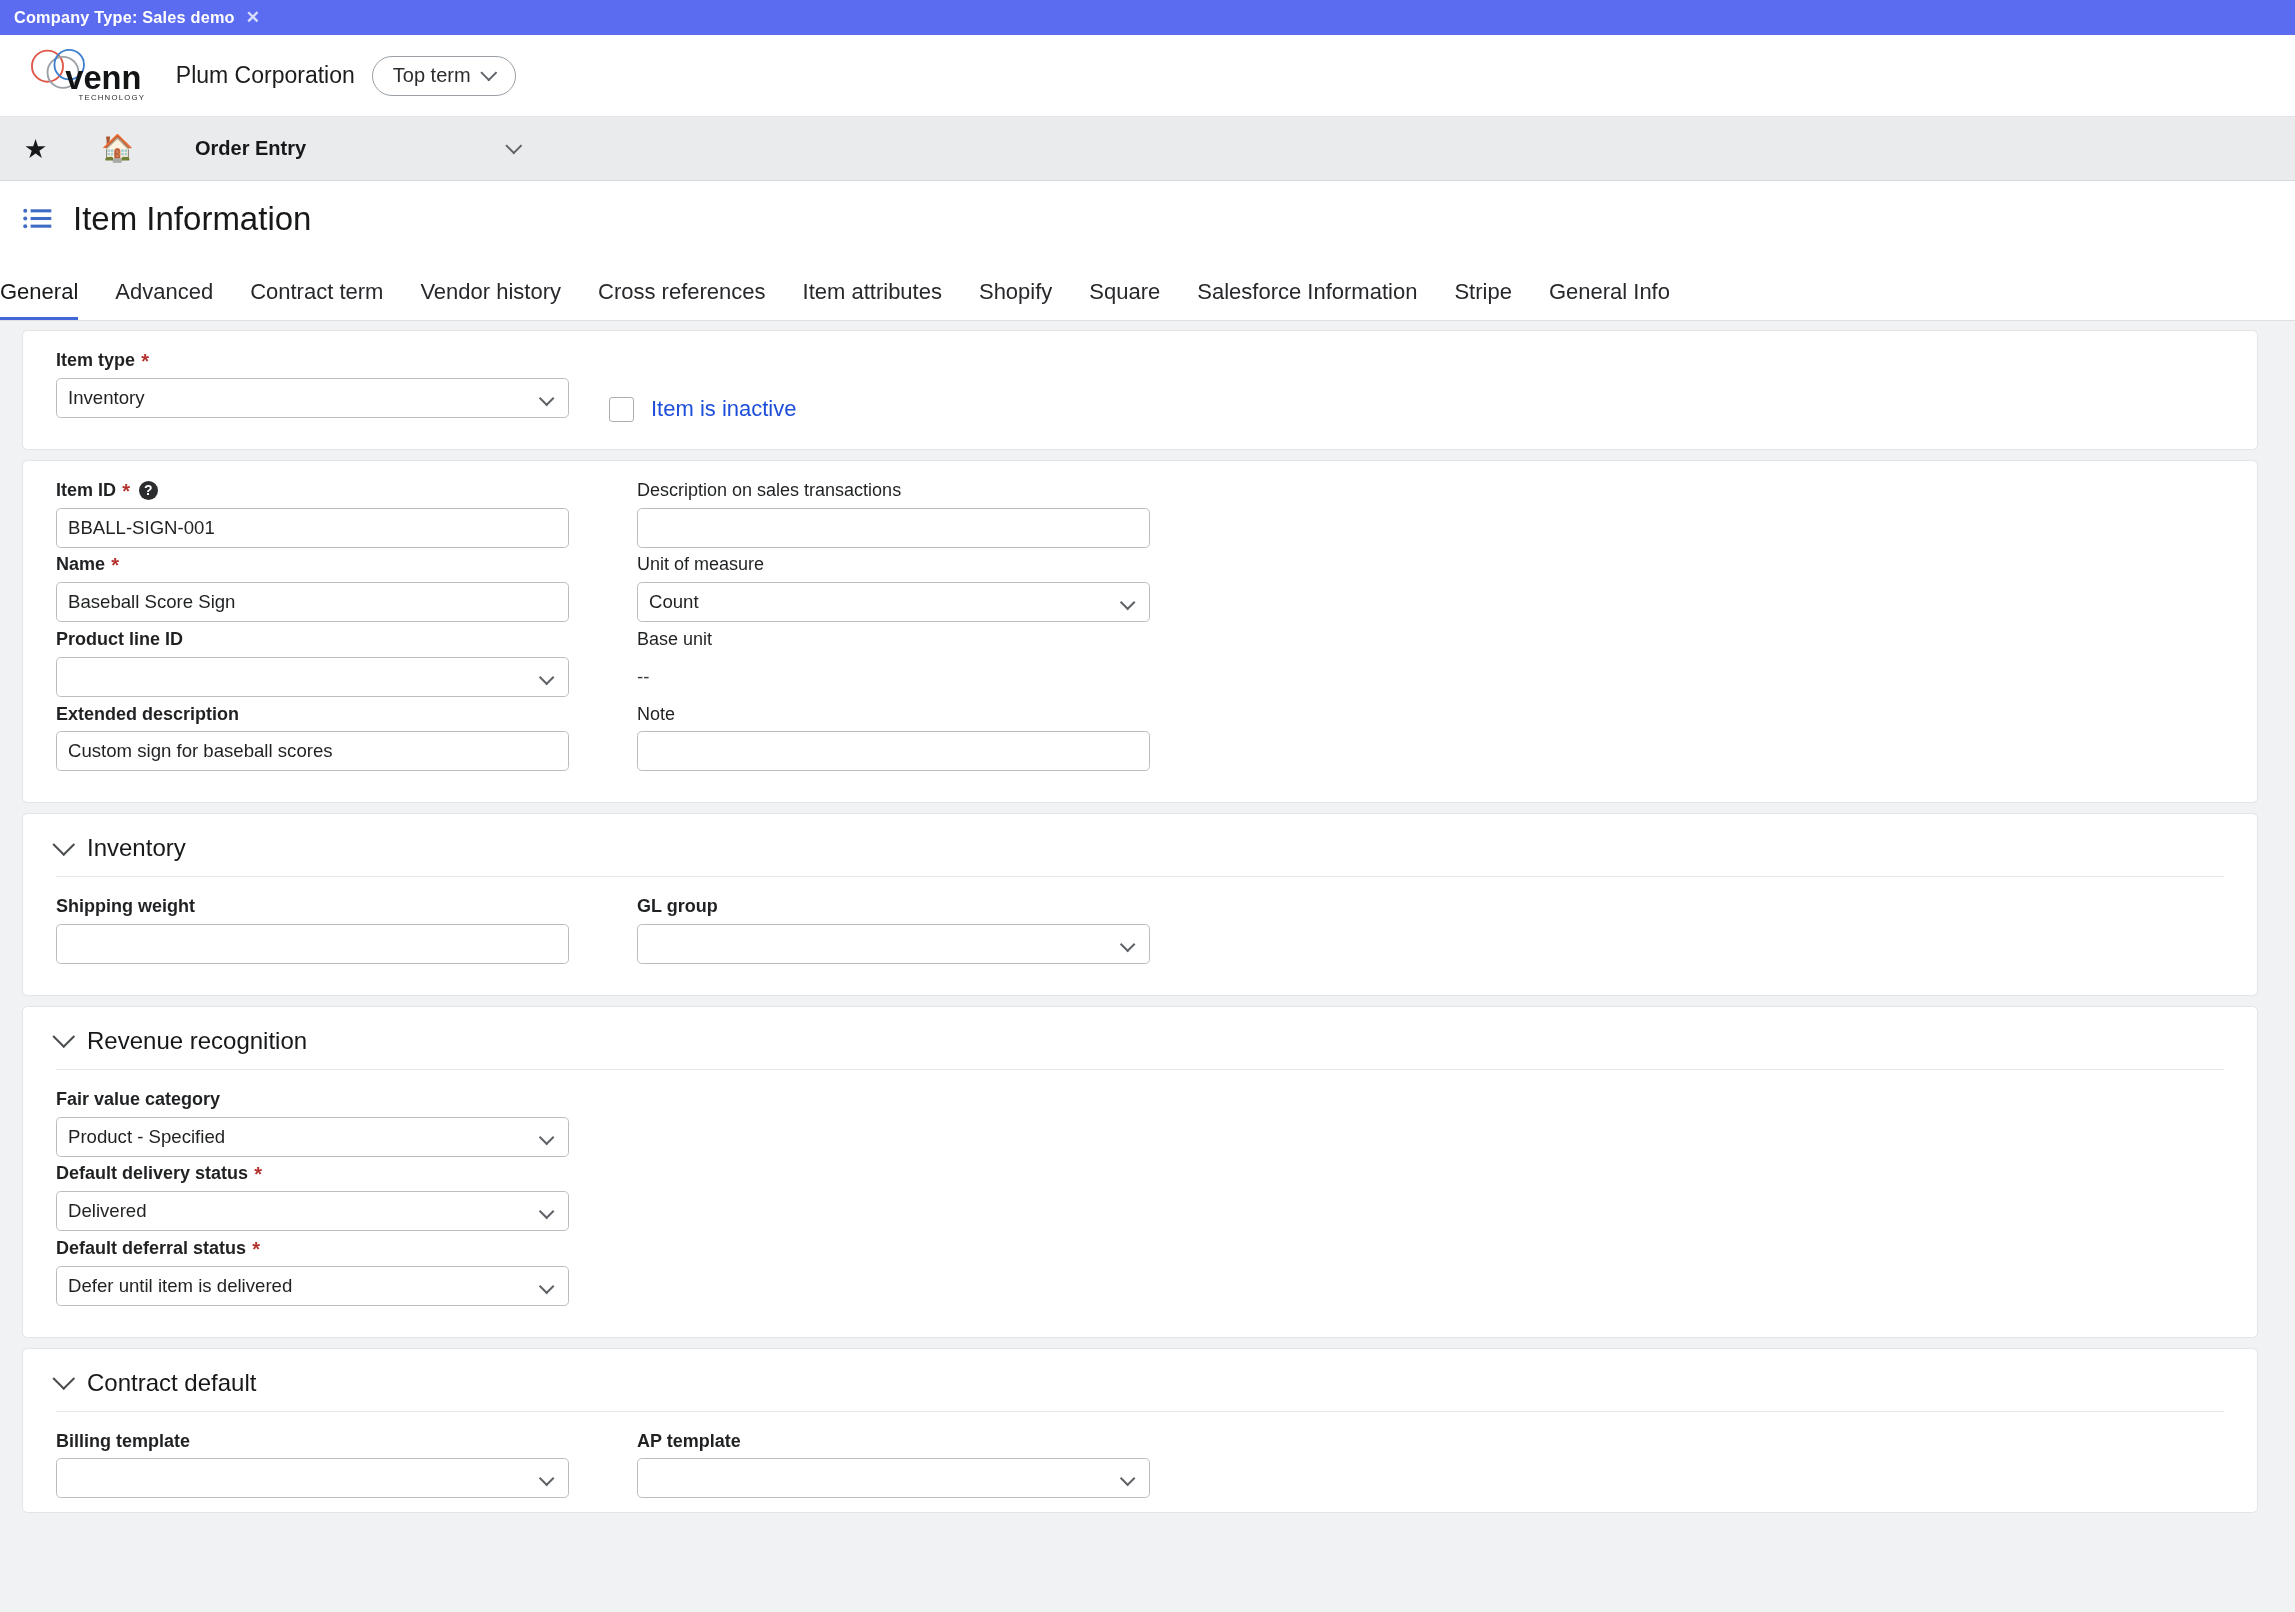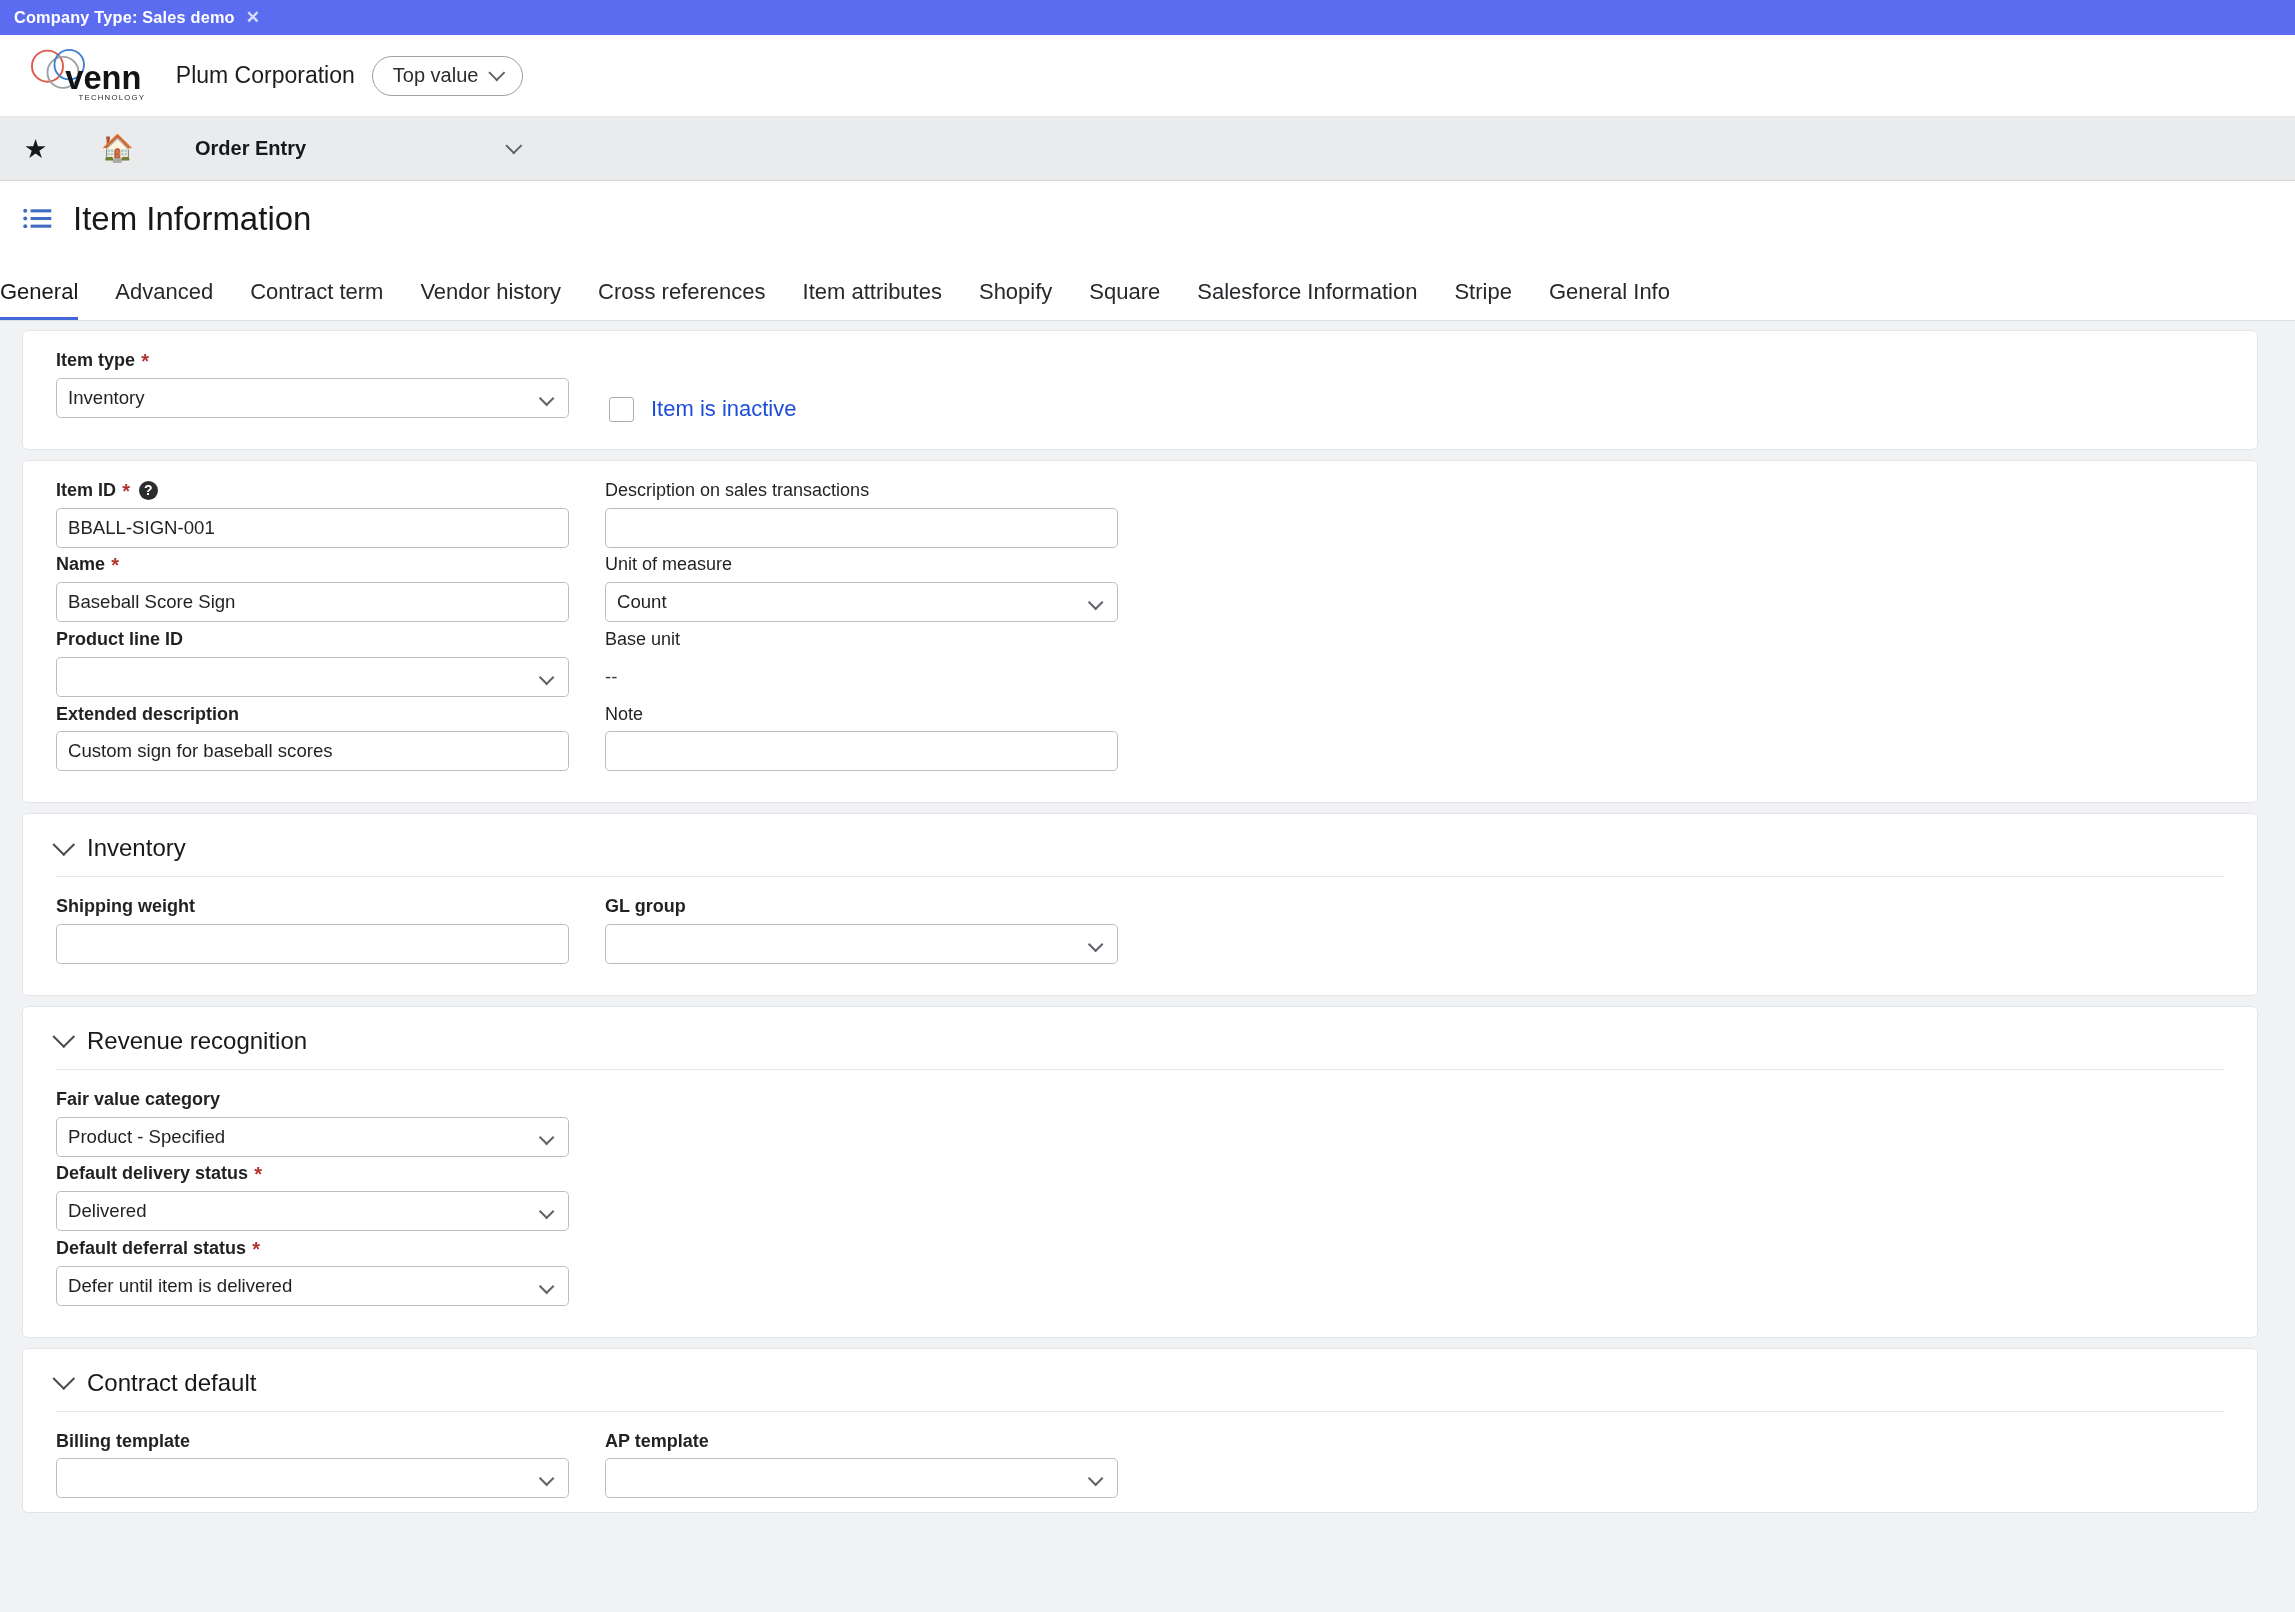--- a/index.html
+++ b/index.html
@@ -143,21 +143,21 @@
     padding: 9.3px 37px 0 22px;
   }
   .card {
     background: #ffffff;
     border: 0.8px solid #e2e4e7;
     border-radius: 5.4px;
     margin-bottom: 10px;
     padding: 20px 33px 23px 33px;
   }
 
-  .grid2 { display: flex; }
+  .grid2 { display: flex; gap: 32px; }
   .col { width: 513px; flex: none; }
   .col.right { margin-left: 36px; }
 
   .field { margin-bottom: 7.8px; }
   .lbl {
     font-size: 18px;
     color: #1f2123;
     font-weight: bold;
     display: flex;
     align-items: center;
@@ -260,21 +260,21 @@
 <div class="brandbar">
   <svg class="logo" viewBox="0 0 185 76">
     <circle cx="30" cy="26" r="20" fill="none" stroke="#e0584a" stroke-width="2.4"></circle>
     <circle cx="50" cy="34" r="20" fill="none" stroke="#9aa0a6" stroke-width="2.4"></circle>
     <circle cx="58" cy="24" r="19" fill="none" stroke="#3f7fd0" stroke-width="2.4"></circle>
     <text x="53" y="56" font-family="Liberation Sans, sans-serif" font-size="42" font-weight="bold" fill="#111315">venn</text>
     <text x="70" y="70" font-family="Liberation Sans, sans-serif" font-size="10" letter-spacing="1.6" fill="#2a2c2e">TECHNOLOGY</text>
   </svg>
   <span class="company-name">Plum Corporation</span>
   <div class="toplevel-pill">
-    <span>Top value</span>
+    <span>Top term</span>
     <span class="chev"></span>
   </div>
 </div>
 
 <div class="navstrip">
   <div class="nav-icon">★</div>
   <div class="nav-icon home">🏠</div>
   <span class="nav-title">Order Entry</span>
   <div class="nav-caret">
     <span class="chev"></span>

